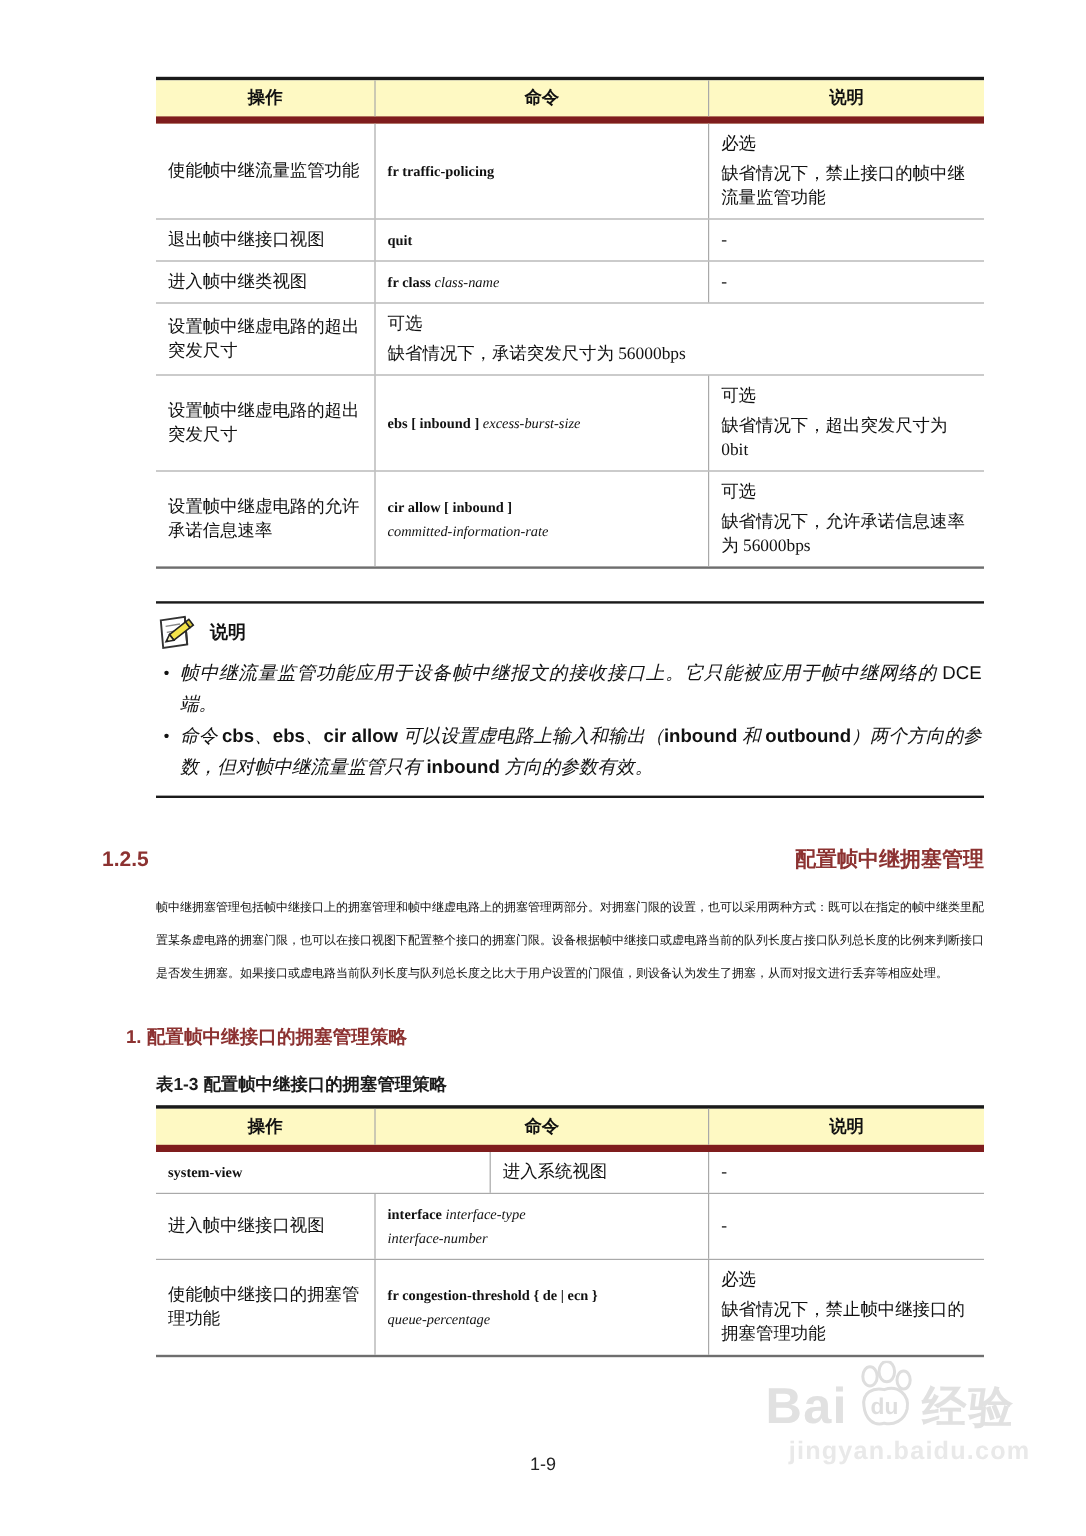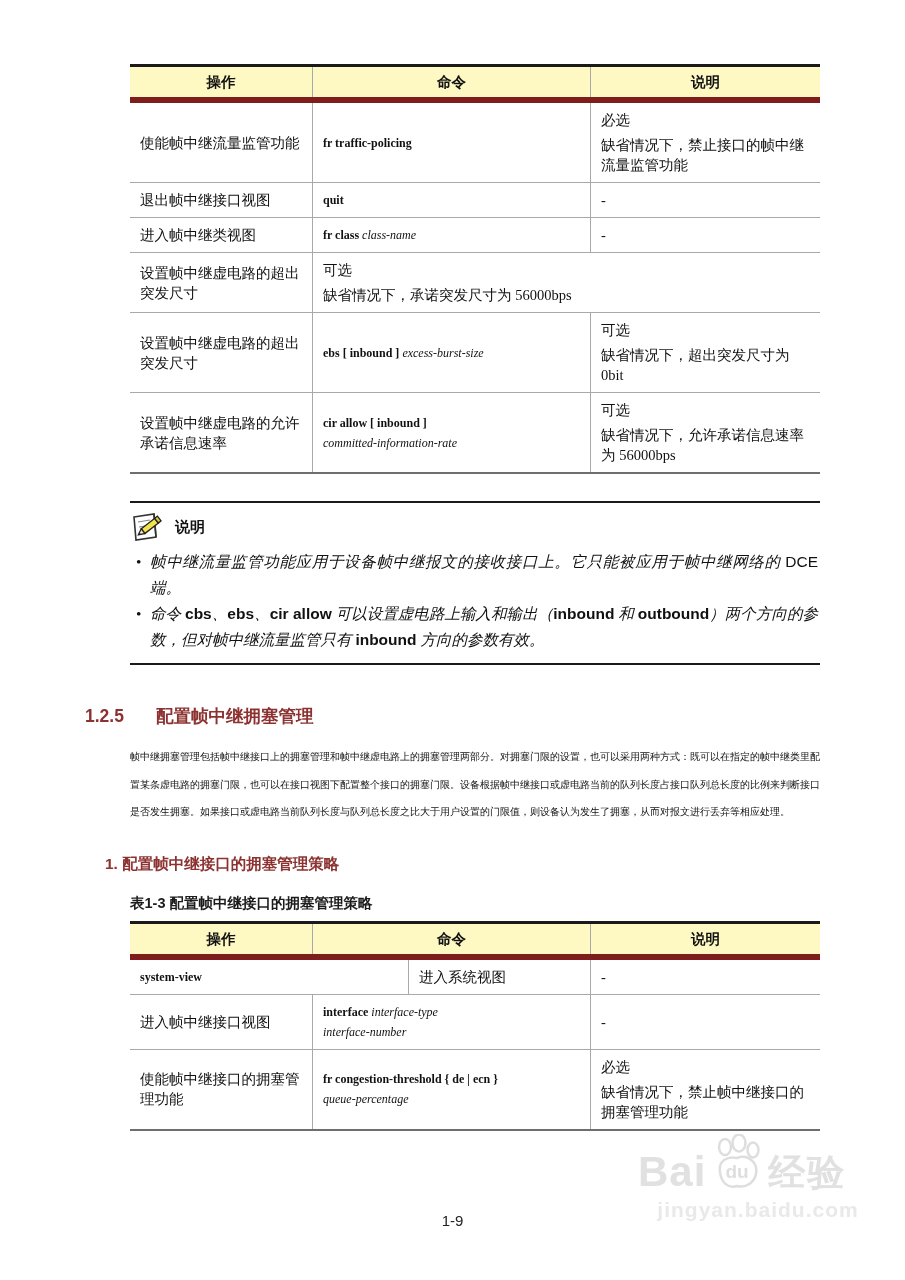--- a/index.html
+++ b/index.html
@@ -56,21 +56,21 @@
   }
   .bullet .dot{width:14px;margin-left:6px;flex:none;font-style:normal;}
   .bullet .btxt{flex:1;padding-right:2px;}
   .bullet .b{font-style:normal;font-weight:bold;font-family:"Liberation Sans","DejaVu Sans",sans-serif;}
   .bullet .sans{font-style:normal;font-family:"Liberation Sans","DejaVu Sans",sans-serif;}
 
   
   .sec-head{
     margin:40px 0 0 -45px;display:flex;gap:32px;
     color:#8c3231;font-family:"Liberation Sans","DejaVu Sans",sans-serif;
-    font-weight:bold;font-size:17.5px;line-height:22px;
+    font-weight:bold;font-size:17.5px;line-height:22px;justify-content:space-between;
   }
   .para{
     margin:16px 0 0 0;font-size:10px;line-height:27.5px;text-align:justify;
   }
   .subsec{
     margin:28px 0 0 -25px;color:#8c3231;
     font-family:"Liberation Sans","DejaVu Sans",sans-serif;
     font-weight:bold;font-size:15.5px;
   }
   .caption{

